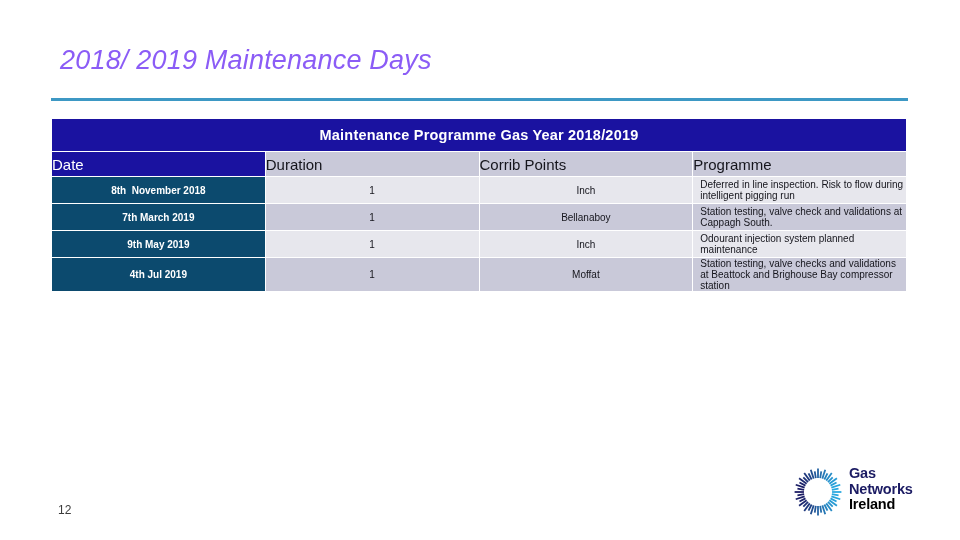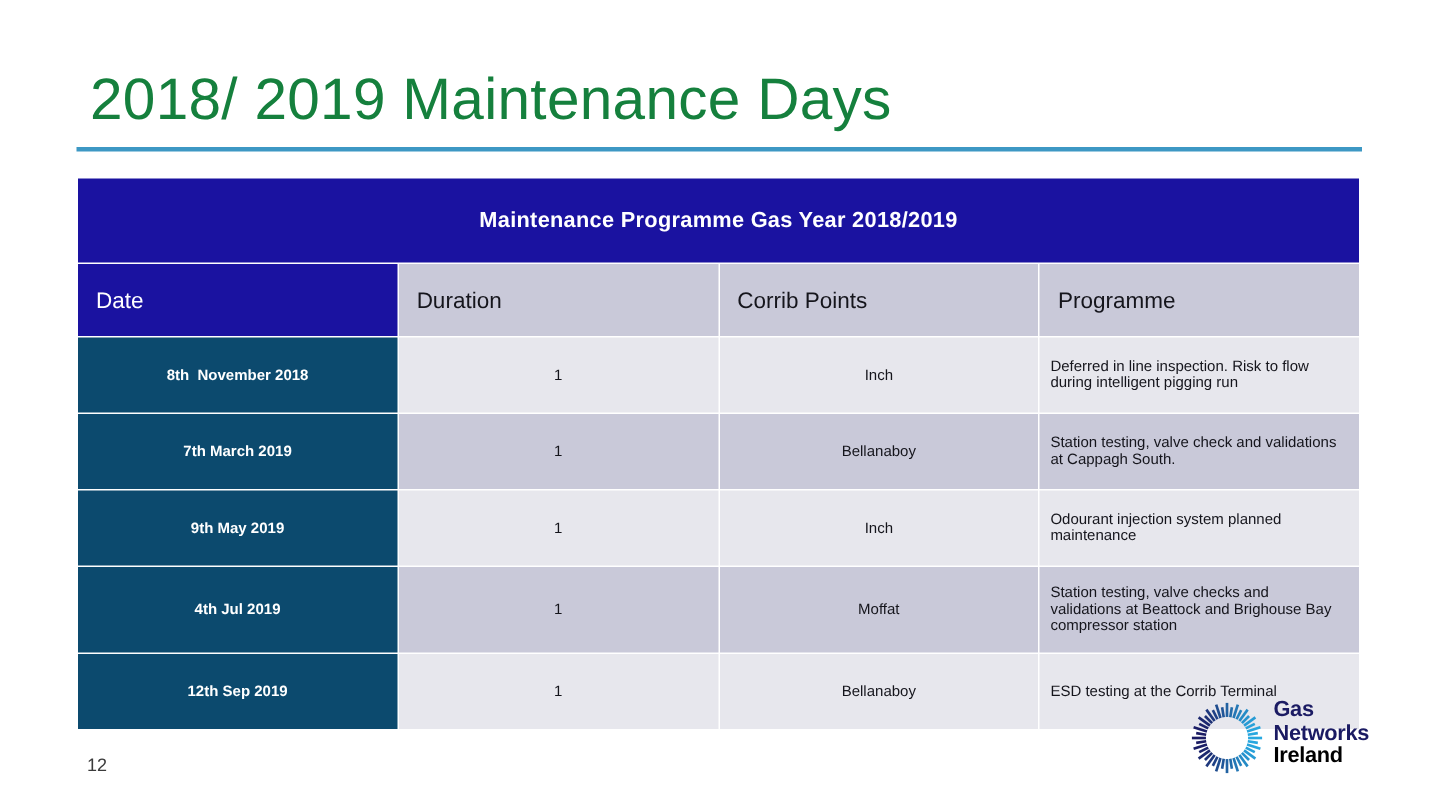--- a/index.html
+++ b/index.html
@@ -13,26 +13,27 @@
     font-family: "Liberation Sans", sans-serif;
     overflow: hidden;
     position: relative;
   }
 
   
   .slide-title {
     position: absolute;
     left: 60px;
     top: 46px;
-    font-size: 39px;
+    font-size: 27px;
     font-weight: 400;
-    color: #15803d;
+    color: #8b5cf6;
     letter-spacing: 0.2px;
     white-space: nowrap;
     line-height: 1.1;
+    font-style: italic;
   }
   .title-rule {
     position: absolute;
     left: 51px;
     top: 98px;
     width: 857px;
     height: 3px;
     background: #3d98c4;
   }
 
@@ -43,21 +44,21 @@
     top: 118px;
     width: 856px;
   }
   table.mtable {
     border-collapse: separate;
     border-spacing: 1px 1px;
     width: 856px;
     table-layout: fixed;
   }
   table.mtable td, table.mtable th {
-    padding: 12px;
+    padding: 0;
     margin: 0;
   }
 
   .banner-cell {
     background: #1a12a0;
     color: #ffffff;
     font-size: 14.5px;
     font-weight: bold;
     text-align: center;
     height: 32px;
@@ -176,26 +177,20 @@
         <td class="date-cell">9th May 2019</td>
         <td class="body-cell ctr">1</td>
         <td class="body-cell ctr">Inch</td>
         <td class="body-cell lft">Odourant injection system planned maintenance</td>
       </tr>
       <tr class="row-dark">
         <td class="date-cell">4th Jul 2019</td>
         <td class="body-cell ctr">1</td>
         <td class="body-cell ctr">Moffat</td>
         <td class="body-cell lft">Station testing, valve checks and validations at Beattock and Brighouse Bay compressor station</td>
-      </tr>
-      <tr class="row-light">
-        <td class="date-cell">12th Sep 2019</td>
-        <td class="body-cell ctr">1</td>
-        <td class="body-cell ctr">Bellanaboy</td>
-        <td class="body-cell lft">ESD testing at the Corrib Terminal</td>
       </tr>
     </tbody>
   </table>
 </div>
 
 <div class="page-num">12</div>
 
 <div class="logo">
   <svg class="logo-mark" viewBox="0 0 100 100">
     <g id="burst-group">

